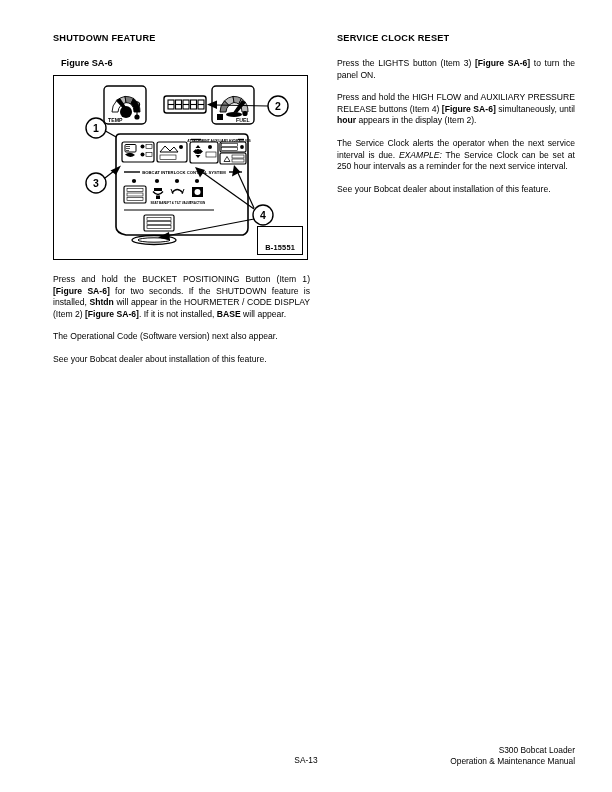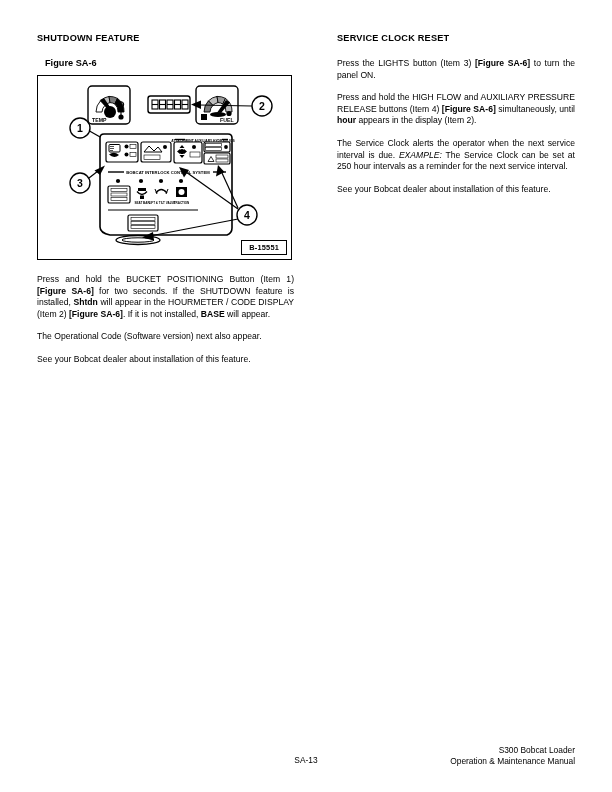--- a/index.html
+++ b/index.html
@@ -19,21 +19,21 @@
   .page {
     position: absolute;
     left: 0; top: 0;
     width: 612px; height: 792px;
     overflow: hidden;
   }
 
   
   .col-left {
     position: absolute;
-    left: 37px;
+    left: 53px;
     top: 33px;
     width: 257px;
   }
   .col-right {
     position: absolute;
     left: 337px;
     top: 33px;
     width: 238px;
   }
 
@@ -73,21 +73,21 @@
     box-sizing: border-box;
     background: #fff;
     margin-bottom: 14px;
   }
 
   .fig-id {
     position: absolute;
     right: 4px;
     bottom: 4px;
     border: 1px solid #000;
-    padding: 2px 7px 2px 7px;
+    padding: 16px 7px 2px 7px;
     font-size: 7.4px;
     font-weight: bold;
     letter-spacing: 0.2px;
     background: #fff;
     line-height: 9px;
   }
 
   .fig-svg { position: absolute; left: 0; top: 0; }
 
   

